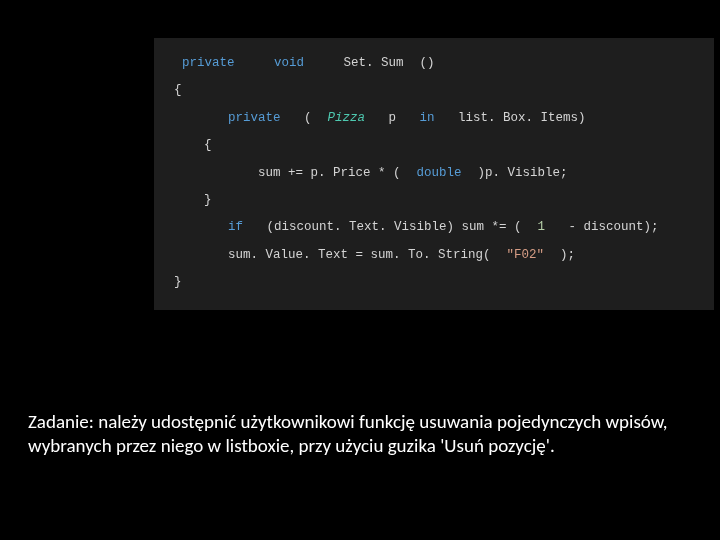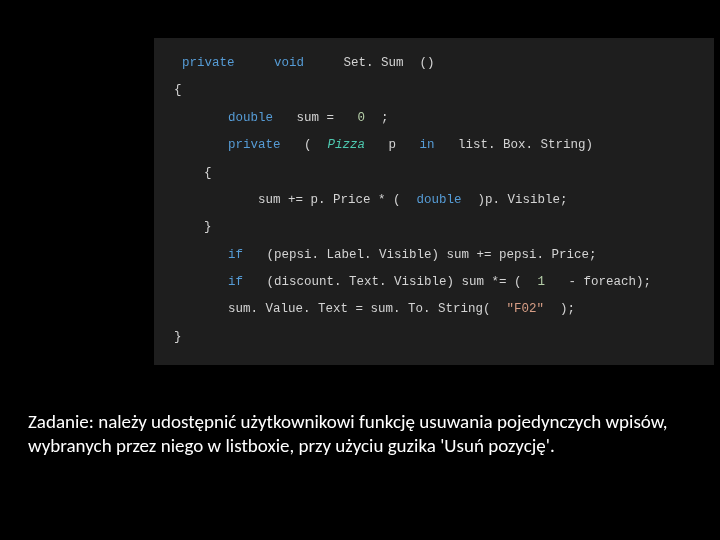--- a/index.html
+++ b/index.html
@@ -40,24 +40,22 @@
     font-size: 19px;
     line-height: 1.25;
   }
 </style>
 </head>
 <body>
 
 <div class="code-block">
   <div class="line"><span class="kw">private</span><span> </span><span class="kw">void</span><span> </span><span class="method">Set. Sum</span><span class="punc">()</span></div>
   <div class="line punc">{</div>
-  <div class="line"><span>    </span><span class="kw">double</span><span class="ident"> sum = </span><span class="num">0</span><span class="punc">;</span></div>
-  <div class="line"><span>    </span><span class="kw">private</span><span class="punc"> (</span><span class="type">Pizza</span><span class="ident"> p </span><span class="kw">in</span><span class="ident"> list. Box. String)</span></div>
+  <div class="line"><span>    </span><span class="kw">private</span><span class="punc"> (</span><span class="type">Pizza</span><span class="ident"> p </span><span class="kw">in</span><span class="ident"> list. Box. Items)</span></div>
   <div class="line punc">    {</div>
   <div class="line"><span>        </span><span class="ident">sum += p. Price * (</span><span class="kw">double</span><span class="ident">)p. Visible;</span></div>
   <div class="line punc">    }</div>
-  <div class="line"><span>    </span><span class="kw">if</span><span class="ident"> (pepsi. Label. Visible) sum += pepsi. Price;</span></div>
-  <div class="line"><span>    </span><span class="kw">if</span><span class="ident"> (discount. Text. Visible) sum *= (</span><span class="num">1</span><span class="ident"> - foreach);</span></div>
+  <div class="line"><span>    </span><span class="kw">if</span><span class="ident"> (discount. Text. Visible) sum *= (</span><span class="num">1</span><span class="ident"> - discount);</span></div>
   <div class="line"><span>    </span><span class="ident">sum. Value. Text = sum. To. String(</span><span class="str">"F02"</span><span class="ident">);</span></div>
   <div class="line punc">}</div>
 </div>
 
 <div class="task">Zadanie: należy udostępnić użytkownikowi funkcję usuwania pojedynczych wpisów, wybranych przez niego w listboxie, przy użyciu guzika 'Usuń pozycję'.</div>
 
 </body></html>

